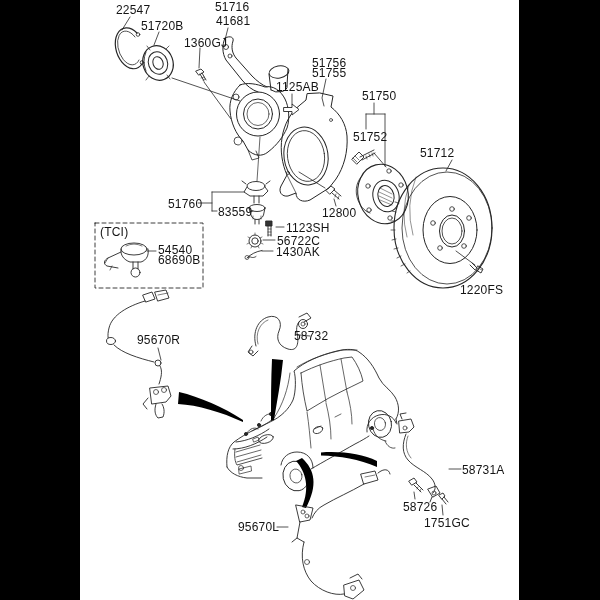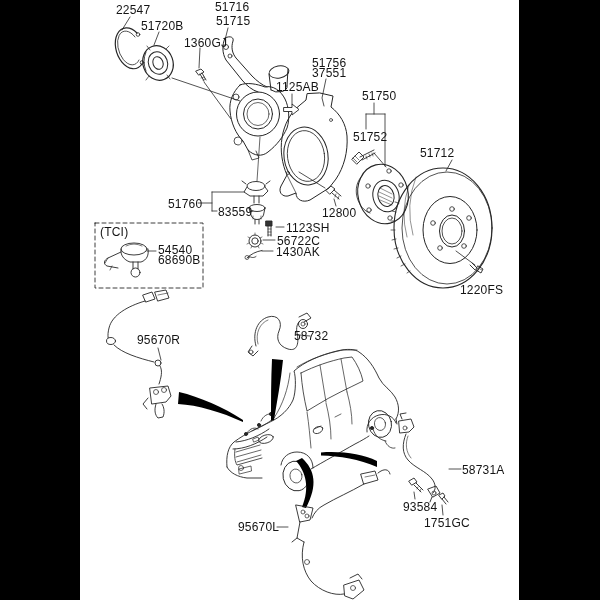--- a/index.html
+++ b/index.html
@@ -297,36 +297,36 @@
   <g stroke-width="0.9">
     <path d="M478,266 l5,3 l-2,4 l-5,-3 Z"></path>
     <path d="M480,269 l2,1" stroke-width="0.6"></path>
     <path d="M477,268 l-5,-5 M475,270 l-5,-5"></path>
   </g>
 </svg>
 
 <span class="label" style="left:116px;top:4px">22547</span>
 <span class="label" style="left:141px;top:20px">51720B</span>
 <span class="label" style="left:215px;top:1px">51716</span>
-<span class="label" style="left:216px;top:15px">51715</span>
+<span class="label" style="left:216px;top:15px">41681</span>
 <span class="label" style="left:184px;top:37px">1360GJ</span>
 <span class="label" style="left:276px;top:81px">1125AB</span>
 <span class="label" style="left:312px;top:57px">51756</span>
-<span class="label" style="left:312px;top:67px">37551</span>
+<span class="label" style="left:312px;top:67px">51755</span>
 <span class="label" style="left:362px;top:90px">51750</span>
 <span class="label" style="left:353px;top:131px">51752</span>
 <span class="label" style="left:420px;top:147px">51712</span>
 <span class="label" style="left:322px;top:207px">12800</span>
 <span class="label" style="left:286px;top:222px">1123SH</span>
 <span class="label" style="left:277px;top:235px">56722C</span>
 <span class="label" style="left:276px;top:246px">1430AK</span>
 <span class="label" style="left:460px;top:284px">1220FS</span>
 <span class="label" style="left:168px;top:198px">51760</span>
 <span class="label" style="left:218px;top:206px">83559</span>
 <span class="label" style="left:100px;top:226px">(TCI)</span>
 <span class="label" style="left:158px;top:244px">54540</span>
 <span class="label" style="left:158px;top:254px">68690B</span>
 <span class="label" style="left:137px;top:334px">95670R</span>
 <span class="label" style="left:294px;top:330px">58732</span>
 <span class="label" style="left:462px;top:464px">58731A</span>
-<span class="label" style="left:403px;top:501px">93584</span>
+<span class="label" style="left:403px;top:501px">58726</span>
 <span class="label" style="left:424px;top:517px">1751GC</span>
 <span class="label" style="left:238px;top:521px">95670L</span>
 
 </body></html>

